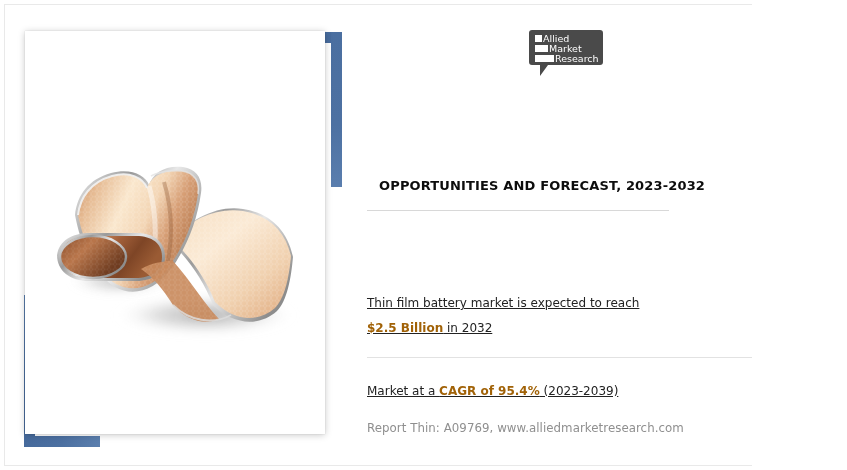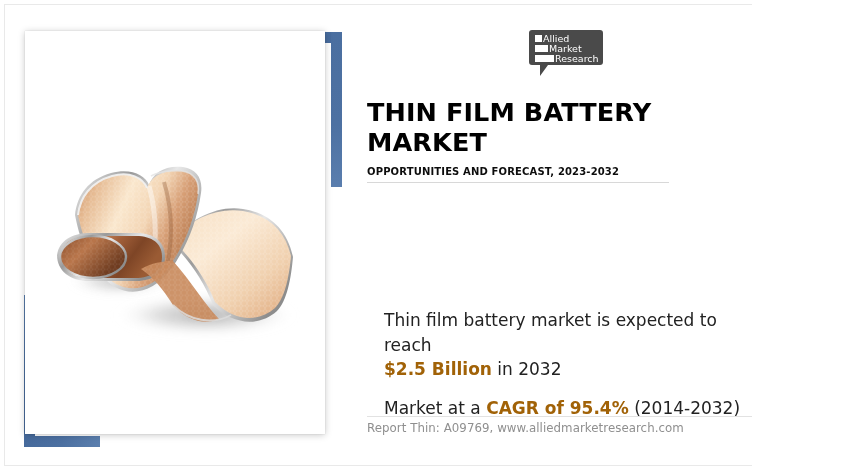--- a/index.html
+++ b/index.html
@@ -130,41 +130,42 @@
 
   .subtitle-wrap {
     position: absolute;
     left: 7px;
     top: 158px;
     width: 302px;
     padding-bottom: 5px;
     border-bottom: 1px solid #d8d8d8;
   }
   .subtitle {
-    margin: 0;
-    font-size: 10px;
+    margin: 12px;
+    font-size: 13px;
     font-weight: bold;
     letter-spacing: 0.15px;
     color: #0d0d0d;
     white-space: nowrap;
   }
 
   .stat-block-1 {
     position: absolute;
     left: 7px;
     top: 283px;
     width: 405px;
     padding-bottom: 17px;
     border-bottom: 1px solid #e2e2e2;
   }
   .stat-line {
-    margin: 17px;
-    font-size: 17px;
+    margin: 0;
+    font-size: 12px;
     line-height: 24.5px;
     color: #222222;
+    text-decoration: underline;
   }
   .accent {
     color: #a16207;
     font-weight: bold;
   }
 
   .stat-block-2 {
     position: absolute;
     left: 7px;
     top: 371px;
@@ -347,34 +348,33 @@
         <path d="M6 2 H74 A3 3 0 0 1 77 5 V34 A3 3 0 0 1 74 37 H22 L14 48 L14 37 H6 A3 3 0 0 1 3 34 V5 A3 3 0 0 1 6 2 Z" fill="#4a4a4a"></path>
         <rect x="9" y="7" width="7" height="7" fill="#ffffff"></rect>
         <rect x="9" y="17" width="13" height="7" fill="#ffffff"></rect>
         <rect x="9" y="27" width="19" height="7" fill="#ffffff"></rect>
         <text x="17" y="14" font-family="DejaVu Sans, sans-serif" font-size="9.5" fill="#ffffff">Allied</text>
         <text x="23" y="24" font-family="DejaVu Sans, sans-serif" font-size="9.5" fill="#ffffff">Market</text>
         <text x="29" y="34" font-family="DejaVu Sans, sans-serif" font-size="9.5" fill="#ffffff">Research</text>
       </svg>
     </div>
 
-    <h1 class="title">THIN FILM BATTERY MARKET</h1>
 
     <div class="subtitle-wrap">
       <div class="subtitle">OPPORTUNITIES AND FORECAST, 2023-2032</div>
     </div>
 
     <div class="stat-block-1">
       <p class="stat-line">
         <span>Thin film battery market is expected to reach</span><br>
         <span class="accent">$2.5 Billion</span><span> in 2032</span>
       </p>
     </div>
 
     <div class="stat-block-2">
       <p class="stat-line">
-        <span>Market at a </span><span class="accent">CAGR of 95.4%</span><span> (2014-2032)</span>
+        <span>Market at a </span><span class="accent">CAGR of 95.4%</span><span> (2023-2039)</span>
       </p>
     </div>
 
     <p class="report-code">Report Thin: A09769, www.alliedmarketresearch.com</p>
   </div>
 </div>
 
 </body></html>

